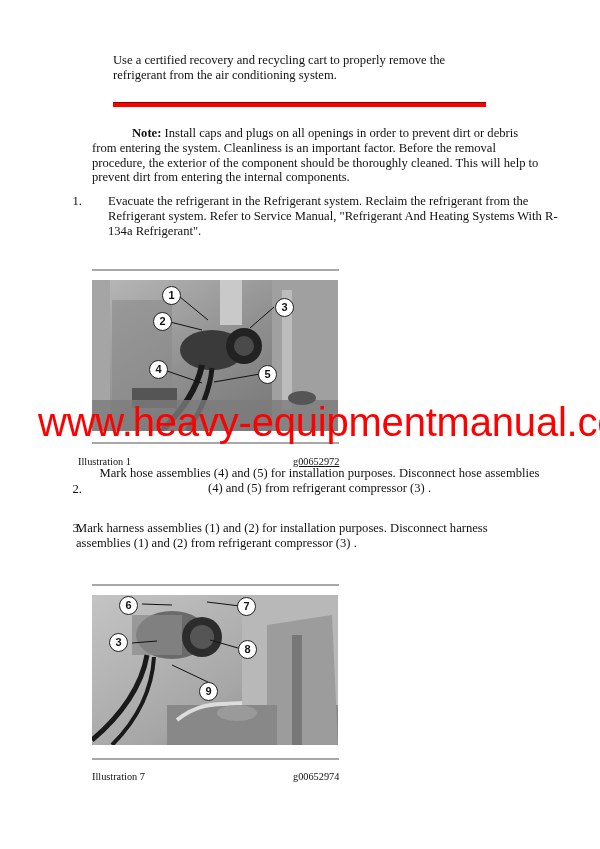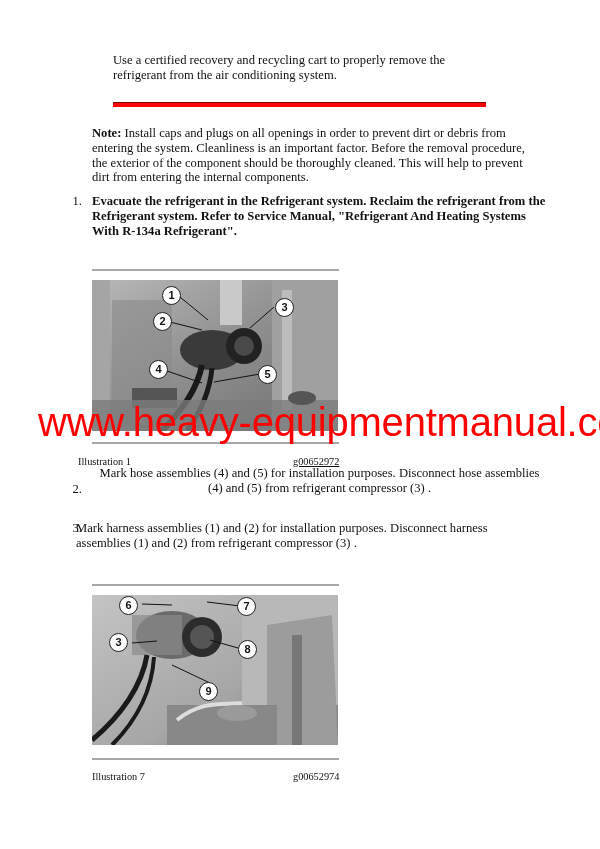--- a/index.html
+++ b/index.html
@@ -2,40 +2,40 @@
 <html><head>
 <meta charset="utf-8">
 <style>
   html, body { margin:0; padding:0; background:#ffffff; }
   body { width:600px; height:849px; position:relative; overflow:hidden;
          font-family:"Liberation Serif", "DejaVu Serif", serif; color:#111; }
   .abs { position:absolute; }
   .warn { left:113px; top:53px; width:380px; font-weight:normal; font-size:12.6px; line-height:15px; }
   .redbar { left:113px; top:102px; width:373px; height:5px; background:#ff0000; border-top:1px solid #8a0000; box-sizing:border-box; }
   .note { left:92px; top:126px; width:450px; font-size:12.6px; line-height:14.8px; }
-  .note b { font-weight:bold; }
+  .note b { font-weight:bold;margin-left:40px; }
   .step-num { font-size:12.6px; line-height:14.8px; text-align:right; width:14px; }
   .step-text { font-size:12.6px; line-height:14.8px; width:455px; }
   .rule { height:2px; background:#a8a8a8; }
   .fig { background:#9a9a9a; overflow:hidden; }
   .caption { font-size:10.3px; line-height:12px; }
   .callout { position:absolute; width:17px; height:17px; border-radius:50%; background:#fff; border:1.5px solid #222;
              font-family:"Liberation Sans", sans-serif; font-size:11px; font-weight:bold; text-align:center; line-height:17px; color:#111; }
   .watermark { left:38px; top:402px; font-family:"Liberation Sans", sans-serif; font-size:40px; color:#ff0000; letter-spacing:-0.2px; white-space:nowrap; line-height:40px; }
 </style>
 </head>
 <body>
 
 <div class="abs warn">Use a certified recovery and recycling cart to properly remove the refrigerant from the air conditioning system.</div>
 <div class="abs redbar"></div>
 
 <div class="abs note"><b>Note:</b><span> Install caps and plugs on all openings in order to prevent dirt or debris from entering the system. Cleanliness is an important factor. Before the removal procedure, the exterior of the component should be thoroughly cleaned. This will help to prevent dirt from entering the internal components.</span></div>
 
 <div class="abs step-num" style="left:68px; top:194px;">1.</div>
-<div class="abs step-text" style="left:92px; top:194px;font-weight:bold;">Evacuate the refrigerant in the Refrigerant system. Reclaim the refrigerant from the Refrigerant system. Refer to Service Manual, "Refrigerant And Heating Systems With R-134a Refrigerant".</div>
+<div class="abs step-text" style="left:108px; top:194px;">Evacuate the refrigerant in the Refrigerant system. Reclaim the refrigerant from the Refrigerant system. Refer to Service Manual, "Refrigerant And Heating Systems With R-134a Refrigerant".</div>
 
 <div class="abs rule" style="left:92px; top:269px; width:247px;"></div>
 <div class="abs fig" style="left:92px; top:280px; width:246px; height:151px;">
   <svg width="246" height="151" viewBox="0 0 246 151">
     <defs>
       <linearGradient id="g1" x1="0" y1="0" x2="1" y2="1">
         <stop offset="0" stop-color="#b8b8b8"></stop>
           <stop offset="0.5" stop-color="#8e8e8e"></stop>
           <stop offset="1" stop-color="#6f6f6f"></stop>
       </linearGradient>

